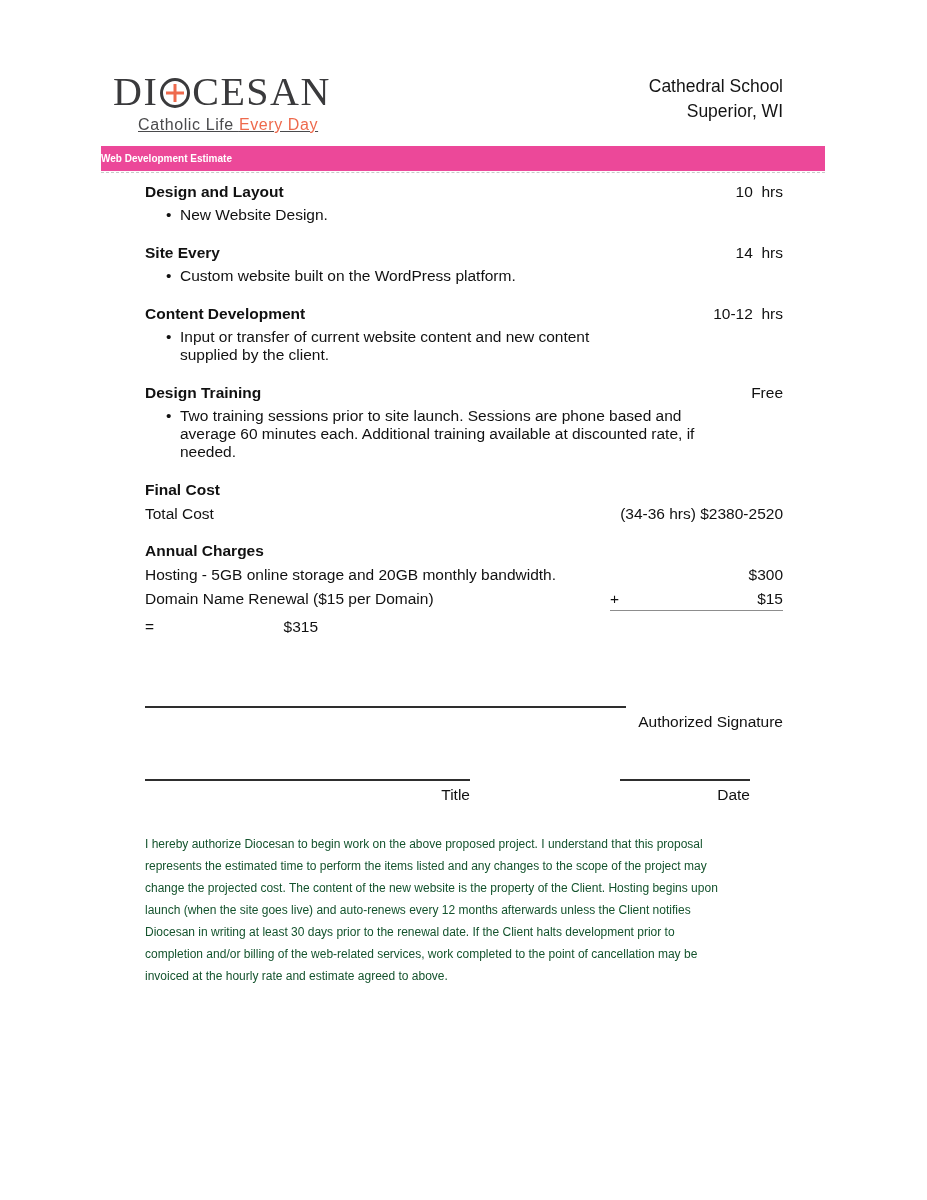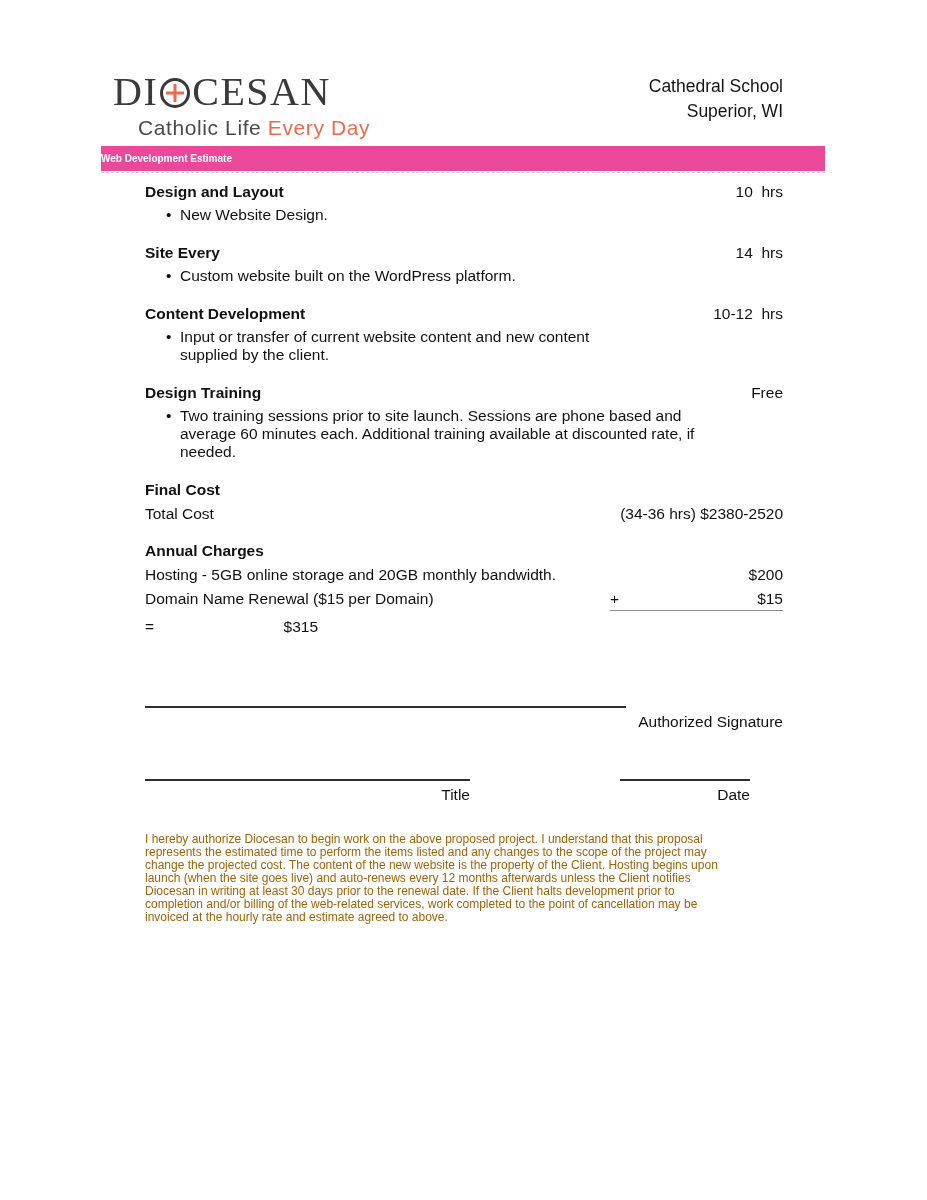--- a/index.html
+++ b/index.html
@@ -24,22 +24,23 @@
   }
   .logo-o .plus-v {
     position:absolute; left:50%; top:50%; width:3px; height:18px;
     transform:translate(-50%,-50%); background:#ee6a4d;
   }
   .logo-o .plus-h {
     position:absolute; left:50%; top:50%; width:18px; height:3px;
     transform:translate(-50%,-50%); background:#ee6a4d;
   }
   .tagline {
-    margin:6px 0 0 25px; font-size:21px; letter-spacing:0.6px; color:#4a4a4c;
+    margin:6px 0 0 25px; font-size:16px; letter-spacing:0.6px; color:#4a4a4c;
     white-space:pre;
+    text-decoration:underline;
   }
   .tagline-accent { color:#ee6a4d; }
   .client-info { text-align:right; font-size:17.5px; line-height:25px; color:#141414; }
 
   
   .banner {
     position:absolute; top:146px; left:101px; width:724px; height:25px;
     background:#ec4899; color:#ffffff; font-weight:bold; font-size:10px;
     text-align:left; line-height:25px;
   }
@@ -74,21 +75,21 @@
   .sig-block { margin-top:71px; }
   .sig-line { border-top:2px solid #2e2e2e; height:0; }
   .sig-line.auth { width:481px; }
   .sig-label { margin-top:5px; line-height:18px;text-align:right; }
   .title-date-row { display:flex; justify-content:space-between; margin-top:48px; }
   .title-group { width:325px; }
   .date-group { width:130px; margin-right:33px; }
 
   
   .terms {
-    margin-top:29px; font-size:12px; line-height:13px; color:#a16207;
+    margin-top:29px; font-size:12px; line-height:22px; color:#14532d;
     white-space:pre-line;
   }
 </style>
 </head>
 <body>
 
 <div class="page">
 
   <header class="header">
     <div>
@@ -163,21 +164,21 @@
       </div>
     </section>
 
     <section class="annual">
       <div class="block-heading">Annual Charges</div>
 
       <div class="annual-row">
         <span class="annual-label">Hosting - 5GB online storage and 20GB monthly bandwidth.</span>
         <span class="annual-right">
           <span class="annual-op"></span>
-          <span class="annual-amount">$200</span>
+          <span class="annual-amount">$300</span>
         </span>
       </div>
 
       <div class="annual-row">
         <span class="annual-label">Domain Name Renewal ($15 per Domain)</span>
         <span class="annual-right underlined">
           <span class="annual-op">+</span>
           <span class="annual-amount">$15</span>
         </span>
       </div>

